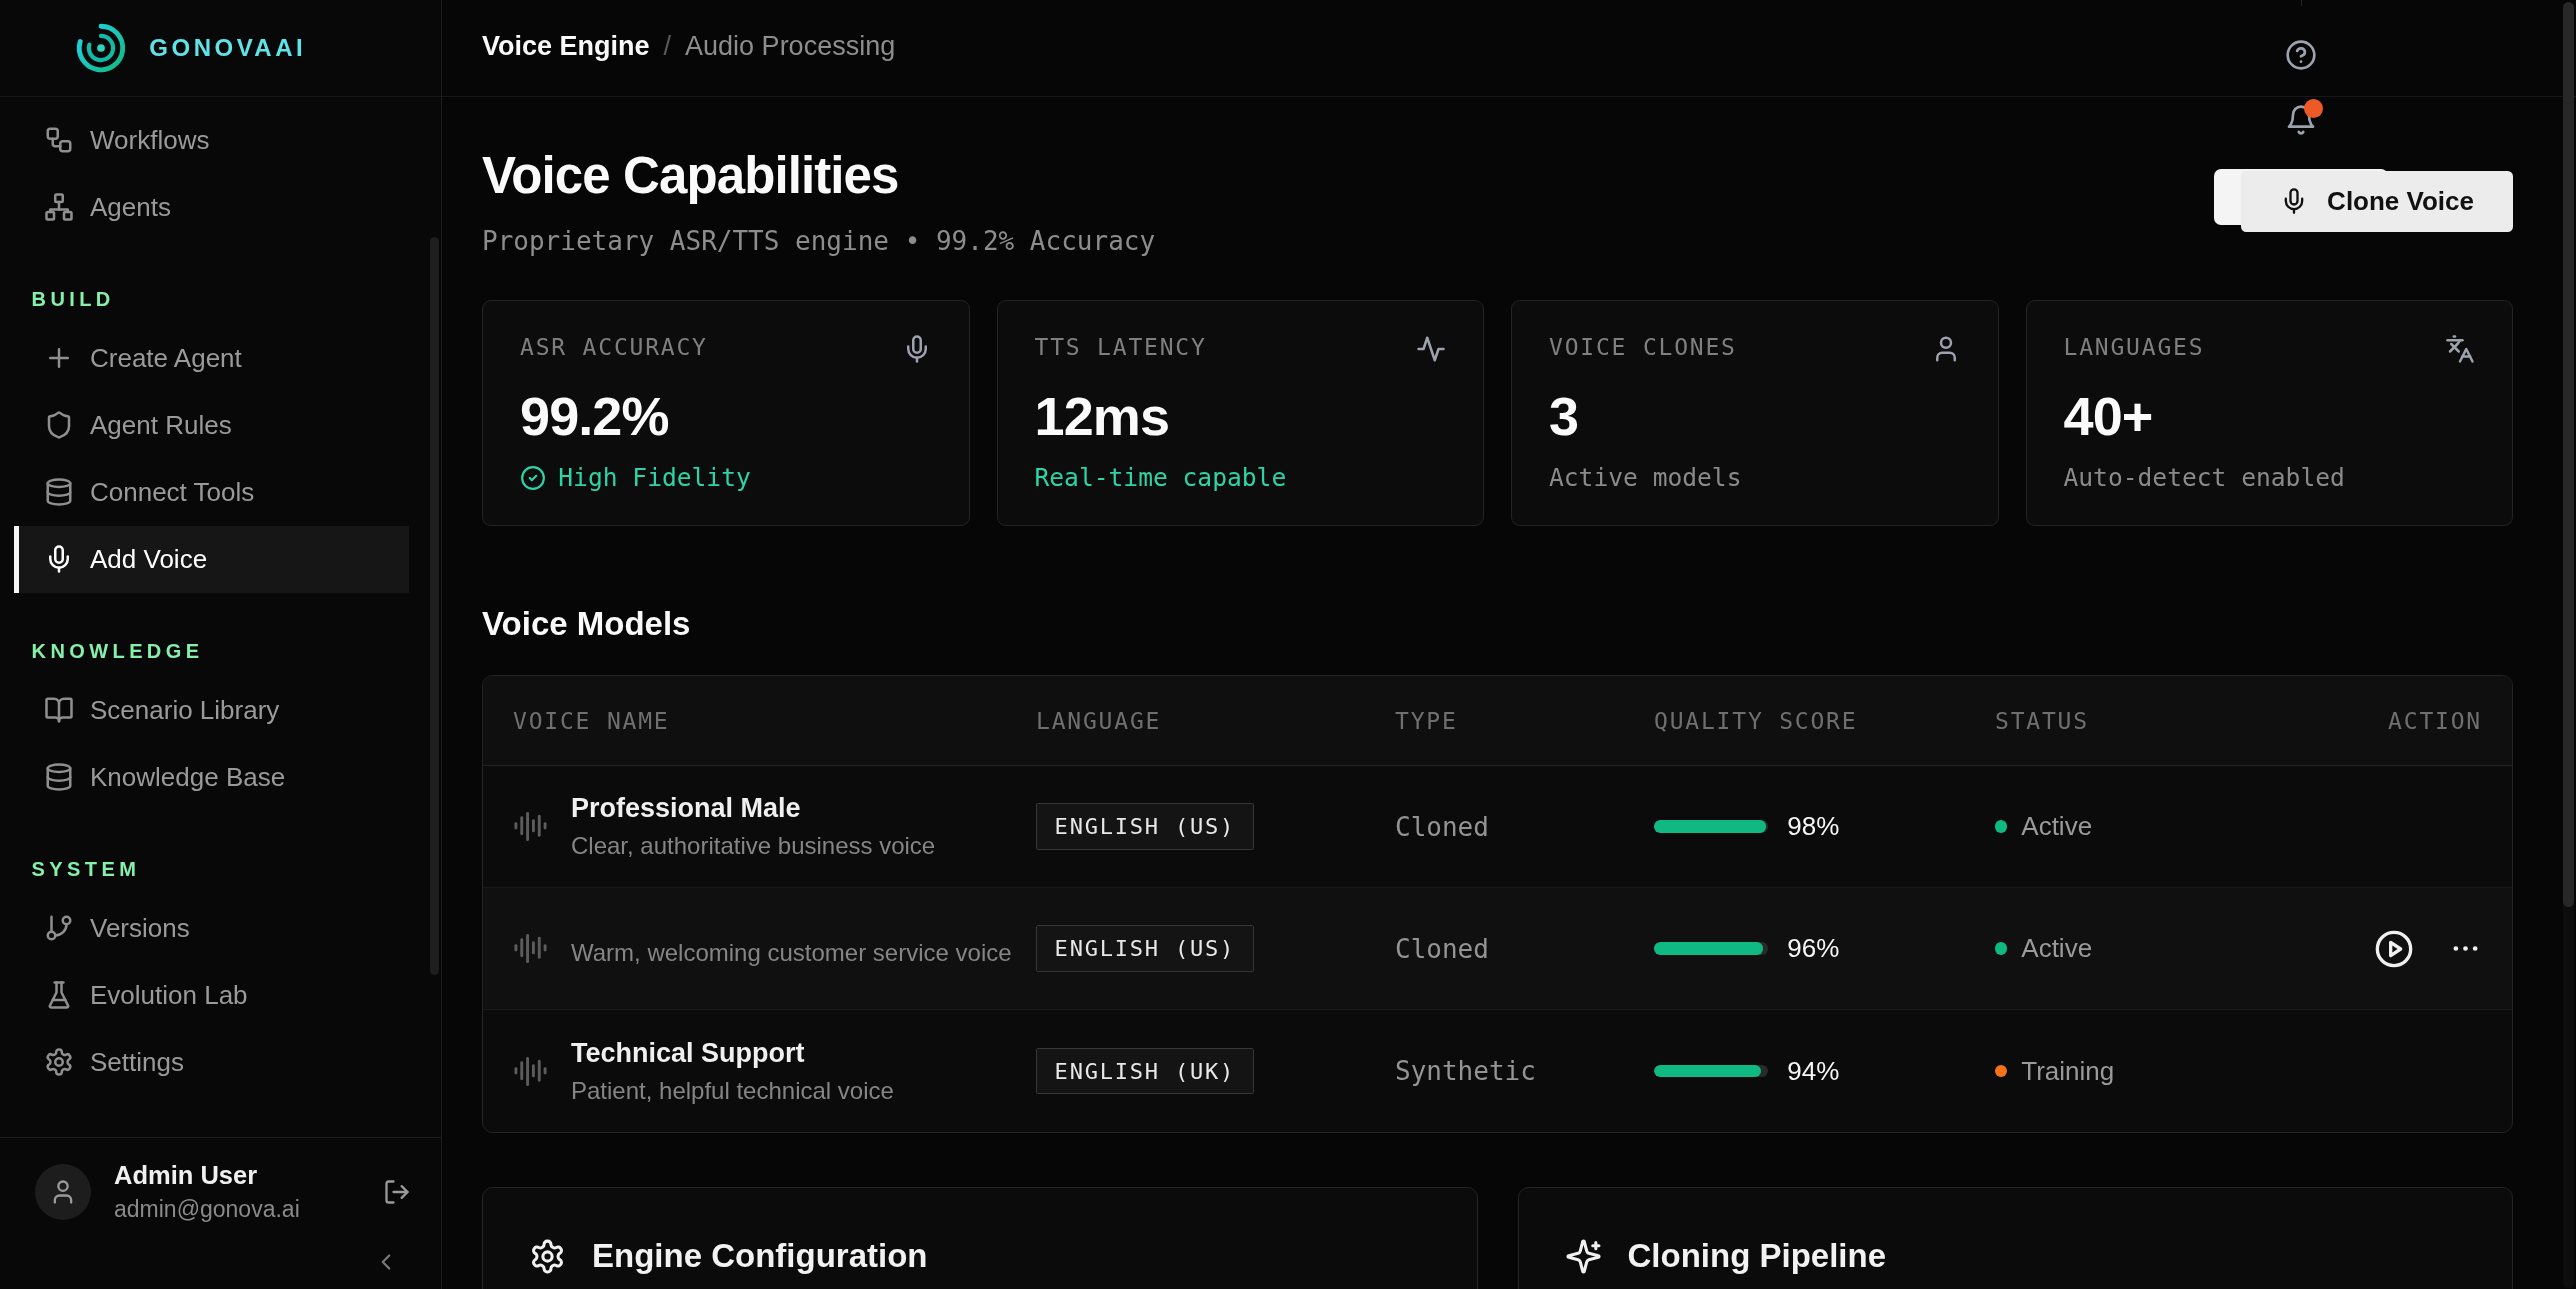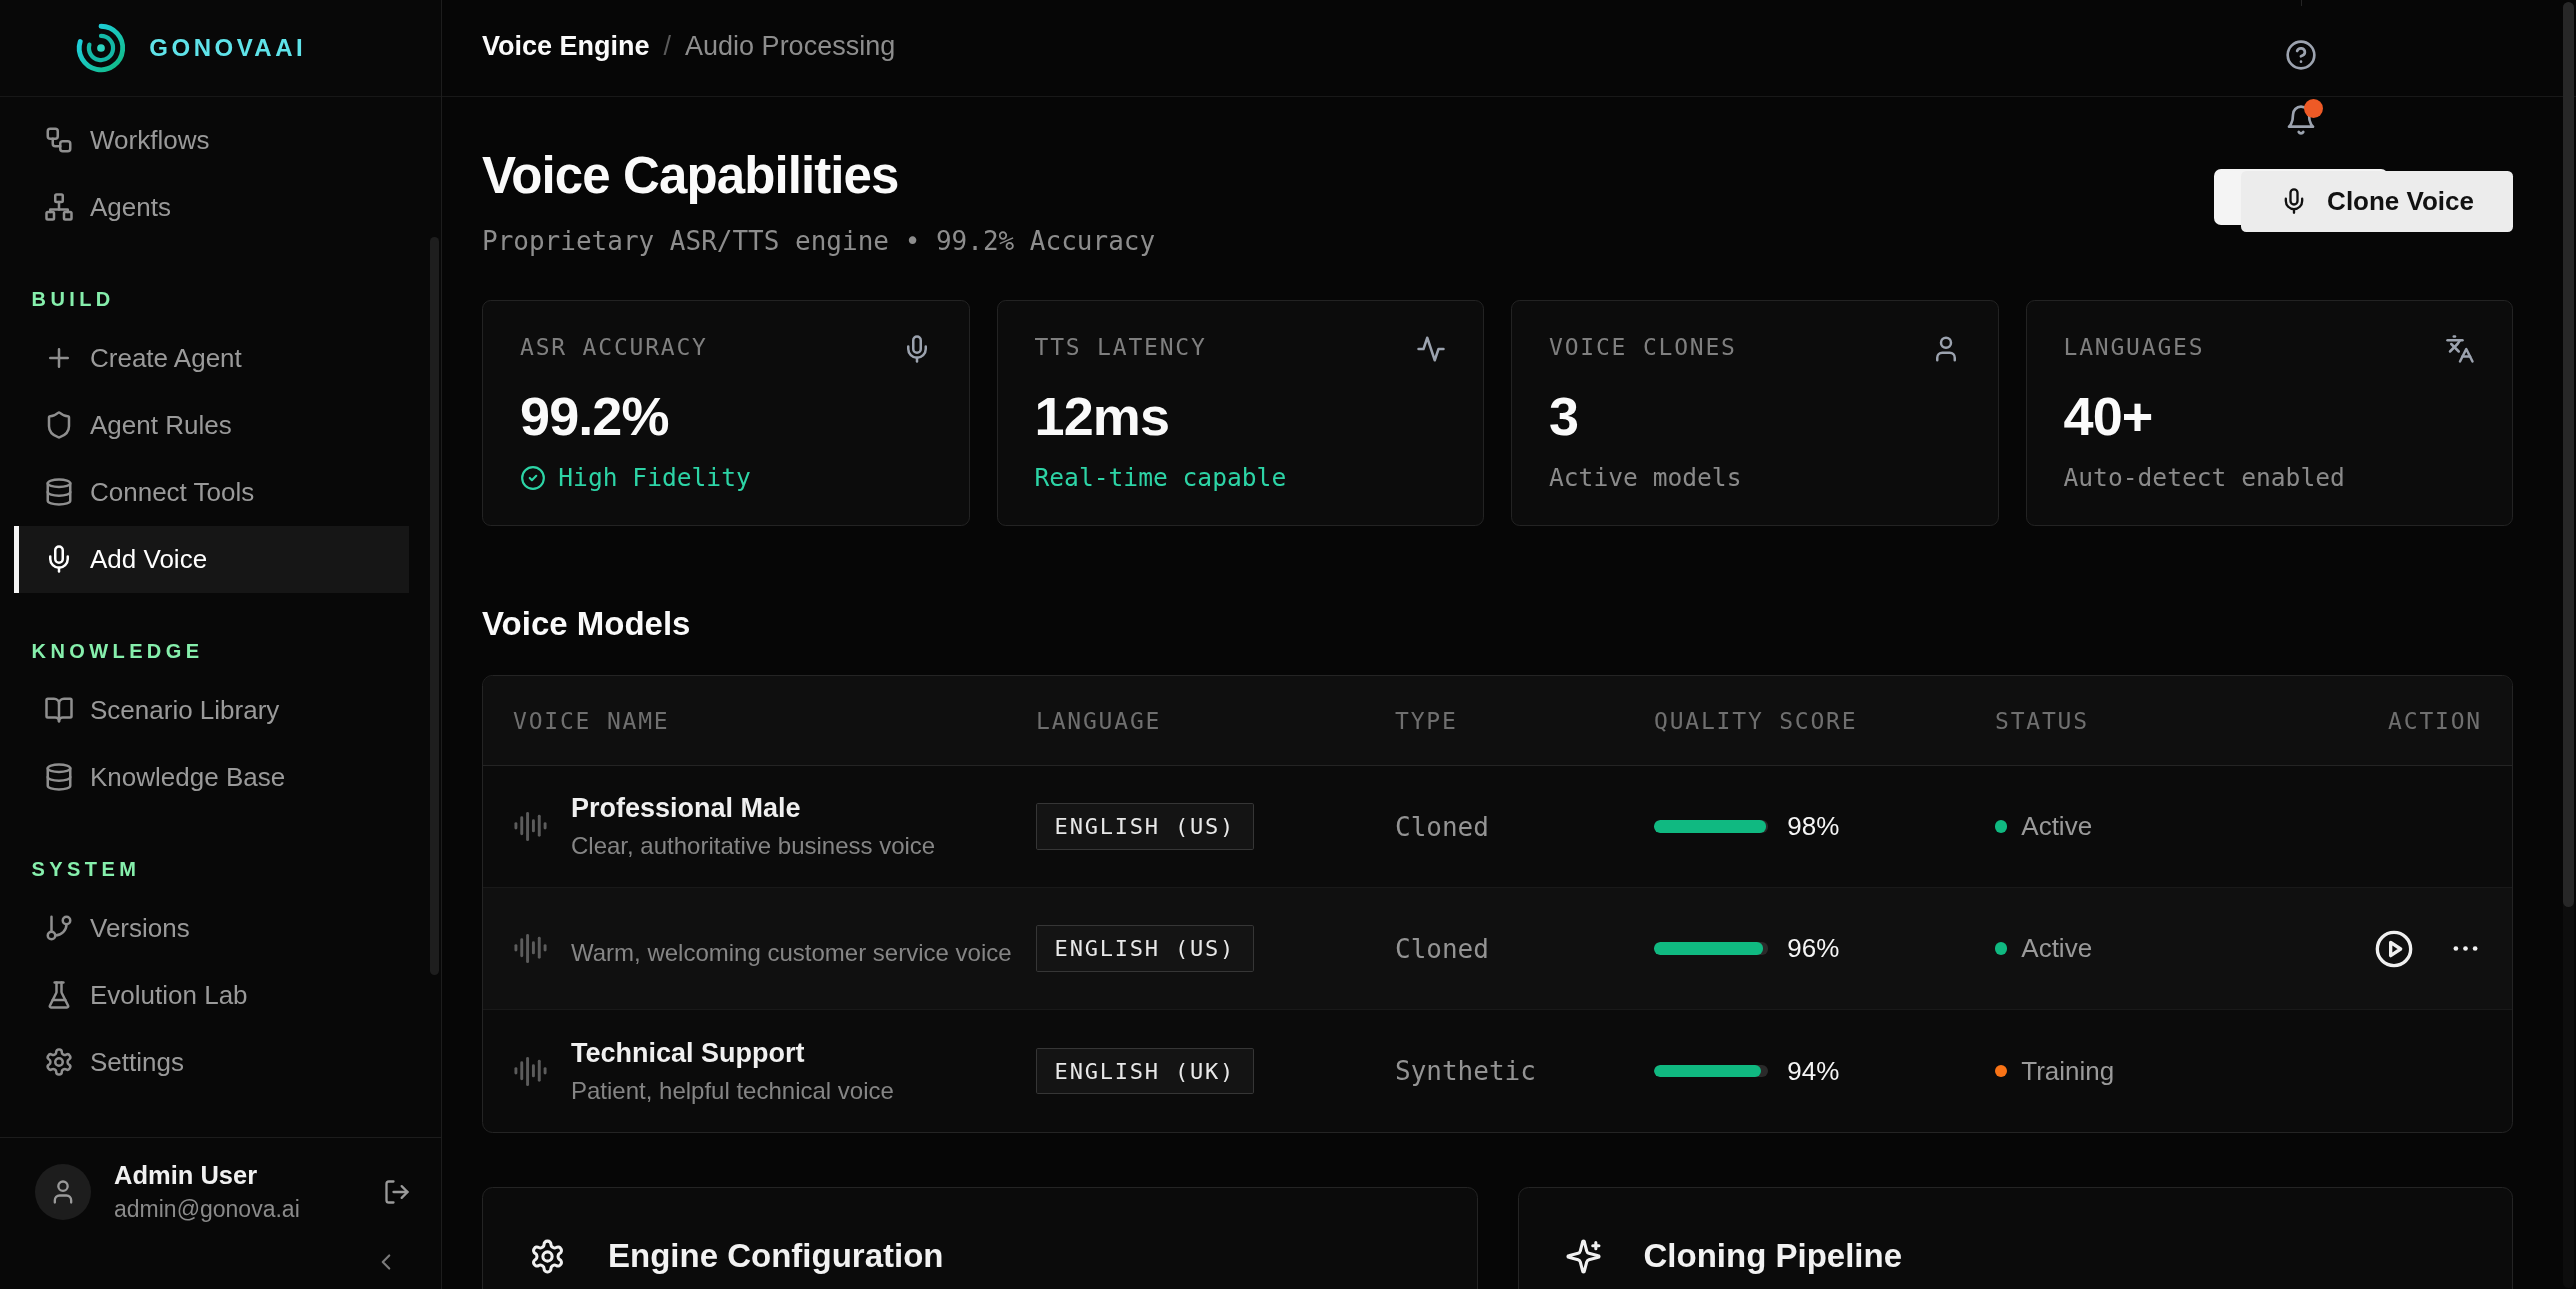--- a/index.html
+++ b/index.html
@@ -104,21 +104,21 @@
   .cell-status { display:flex; align-items:center; gap:14px; font-size:26px; color:#9a9a9a; }
   .dot { width:12.3px; height:12.3px; border-radius:50%; }
   .cell-action { display:flex; justify-content:flex-end; align-items:center; gap:35px; color:#e8e8e8; }
   .action-btn { cursor:pointer; color:#f0f0f0; }
   .action-btn svg { width:40px; height:40px; }
   .action-btn.more svg { width:33px; height:33px; }
 
   
   .panels { margin-top:54px; display:grid; grid-template-columns:1fr 1fr; gap:40px; }
   .panel { background:#0b0b0b; border:0.9px solid #242424; border-radius:10.5px; height:316px; padding:49px 46px; }
-  .panel-title-row { display:flex; align-items:center; gap:42px; }
+  .panel-title-row { display:flex; align-items:center; gap:26px; }
   .panel-title-row .icon { color:#f0f0f0; }
   .panel-title-row .icon svg { width:37px; height:37px; }
   .panel-title { font-size:33px; font-weight:700; color:#f2f2f2; }
 
   
   .main-scrollbar { position:absolute; right:1.8px; top:1.8px; width:11.4px; height:1286px; background:#0d0d0d; border-radius:6.1px; }
   .main-scrollbar .thumb { position:absolute; top:0; left:0; width:11.4px; height:905px; background:#272727; border-radius:6.1px; }
 </style>
 </head>
 <body>

